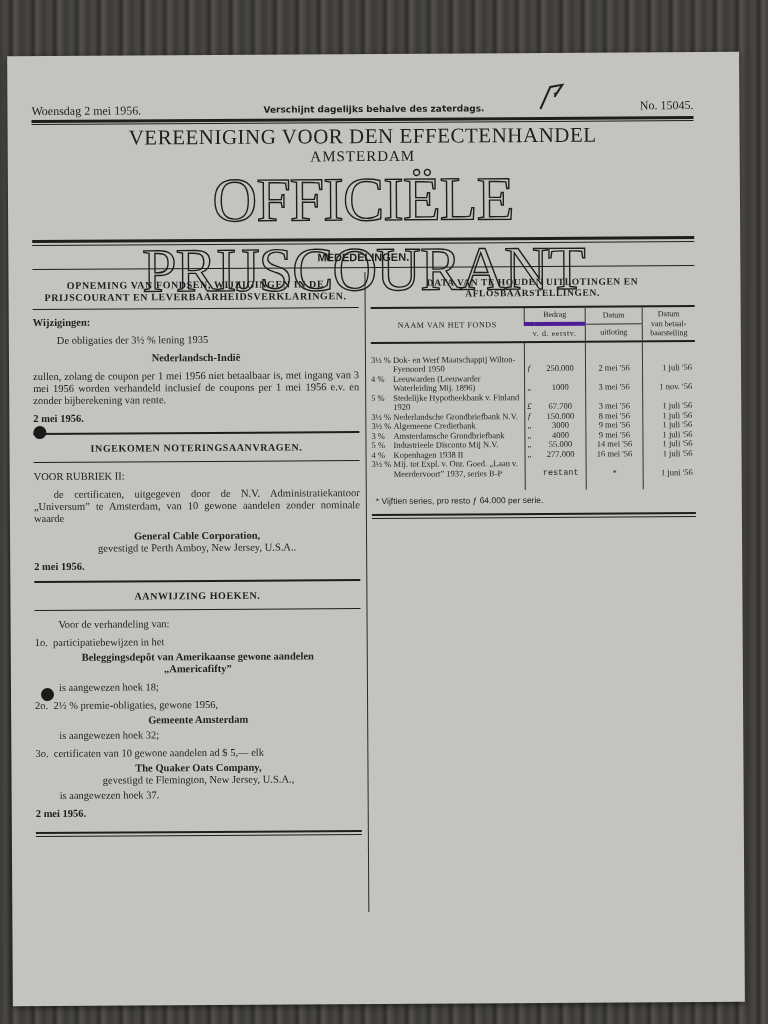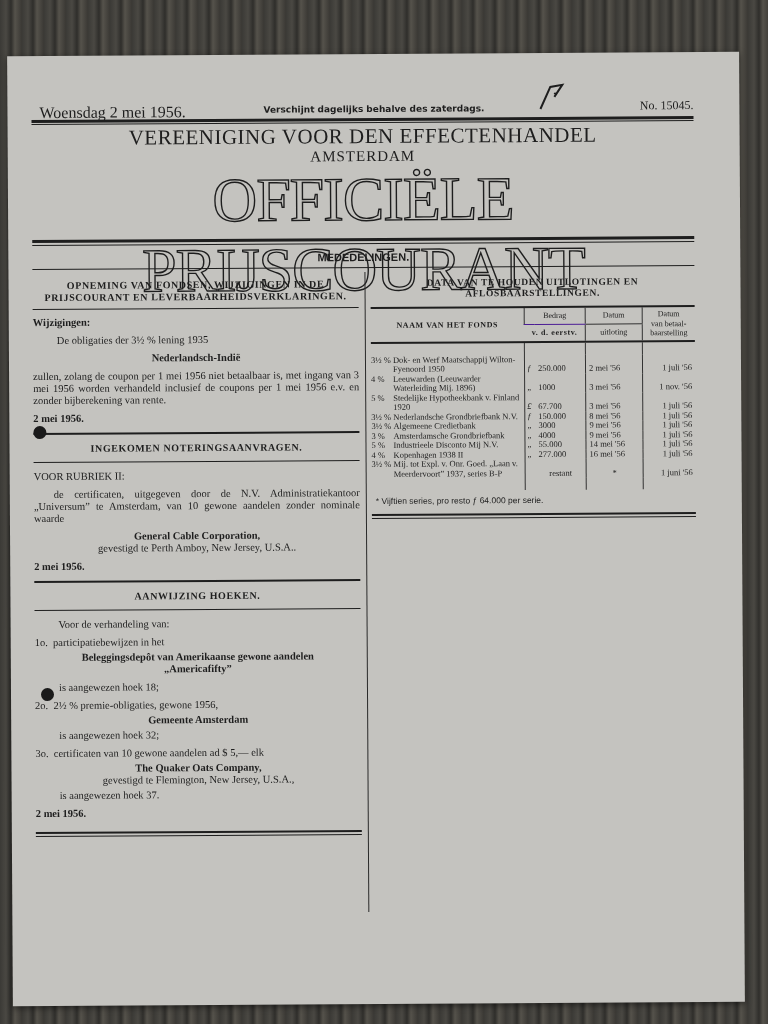--- a/index.html
+++ b/index.html
@@ -10,21 +10,21 @@
     color: #1e1e1e;
   }
   .paper {
     position: absolute; left: 10px; top: 54px; width: 732px; height: 950px;
     background: #c4c3bf;
     box-shadow: 0 2px 6px rgba(0,0,0,0.5);
     transform: rotate(-0.35deg);
   }
   .abs { position: absolute; }
   .topbar { left: 24px; top: 44px; width: 662px; height: 22px; }
-  .date-top { left: 8px; top: 4px; font-size: 16px; }
+  .date-top { left: 0; top: 4px; font-size: 12px; }
   .appears { left: 232px; top: 6px; font-size: 9px; font-weight: bold; font-family: "DejaVu Sans", sans-serif; }
   .issue-no { right: 0; top: 2px; font-size: 12px; }
   .sig { left: 505px; top: -16px; width: 30px; height: 30px; }
   .rule-thick { height: 3px; background: #1e1e1e; }
   .rule-thin { height: 1px; background: #1e1e1e; }
   .assoc { left: 24px; top: 70px; width: 662px; text-align: center; font-size: 21px; letter-spacing: 0.5px; }
   .city { left: 24px; top: 94px; width: 662px; text-align: center; font-size: 15px; letter-spacing: 1px; }
   .masthead {
     left: 24px; top: 110px; width: 662px; text-align: center;
     font-size: 62px; line-height: 70px; letter-spacing: -1px;
@@ -36,27 +36,27 @@
   .col-right { left: 362px; top: 220px; width: 324px; font-size: 9px; line-height: 10px; }
   .h-caps { text-align: center; font-weight: bold; font-size: 10px; letter-spacing: 0.6px; line-height: 12px; }
   .b { font-weight: bold; }
   .c { text-align: center; }
   .j { text-align: justify; }
   p { margin: 0; }
   .ind1 { padding-left: 24px; }
   .blk { margin-top: 6px; }
   .tbl { width: 100%; border-collapse: collapse; font-size: 8.5px; line-height: 9.5px; }
   .tbl th { font-weight: normal; font-size: 8px; border-left: 1px solid #333; padding: 2px 2px; }
-  .tbl th:first-child { border-left: none; letter-spacing: 0.6px; font-weight: bold; }
+  .tbl th:first-child { border-left: none; letter-spacing: 0.6px; }
   .tbl td { border-left: 1px solid #333; padding: 0 3px; vertical-align: bottom; white-space: nowrap; }
   .tbl td.pct { border-left: none; width: 22px; vertical-align: top; padding: 0; }
   .tbl td.nm { border-left: none; white-space: normal; vertical-align: top; padding: 0 2px 0 0; }
   .tbl td.cur { border-left: 1px solid #333; width: 6px; padding: 0 2px; font-style: italic; }
-  .tbl td.amt { border-left: none; text-align: left; width: 44px; }
-  .tbl td.dt { text-align: left; width: 50px; }
+  .tbl td.amt { border-left: none; text-align: center; width: 44px; }
+  .tbl td.dt { text-align: center; width: 50px; }
   .tbl td.pay { text-align: right; width: 46px; }
   .hole { width: 13px; height: 13px; border-radius: 50%; background: #1a1a1a; }
 </style>
 </head>
 <body>
 
 <div class="paper">
 
   <div class="abs topbar">
     <span class="abs date-top">Woensdag 2 mei 1956.</span>
@@ -141,21 +141,21 @@
     <div class="h-caps" style="padding-top:4px; font-size:9.5px; line-height:11px;">
       <div>DATA VAN TE HOUDEN UITLOTINGEN EN</div>
       <div>AFLOSBAARSTELLINGEN.</div>
     </div>
     <div class="rule-thick" style="margin-top:7px; height:2px;"></div>
 
     <table class="tbl">
       <thead>
         <tr>
           <th rowspan="2" colspan="2">NAAM VAN HET FONDS</th>
-          <th colspan="2" style="border-bottom:1px solid #4c1d95;margin-top:12px;">Bedrag</th>
+          <th colspan="2" style="border-bottom:4px solid #4c1d95;margin-top:12px;">Bedrag</th>
           <th style="border-bottom:1px solid #333;">Datum</th>
           <th rowspan="2">
             <div>Datum</div>
             <div>van betaal-</div>
             <div>baarstelling</div>
           </th>
         </tr>
         <tr>
           <th colspan="2">v. d. eerstv.</th>
           <th>uitloting</th>
@@ -235,21 +235,21 @@
           <td class="nm">Kopenhagen 1938 II</td>
           <td class="cur">„</td>
           <td class="amt">277.000</td>
           <td class="dt">16 mei '56</td>
           <td class="pay">1 juli '56</td>
         </tr>
         <tr>
           <td class="pct">3½ %</td>
           <td class="nm">Mij. tot Expl. v. Onr. Goed. „Laan v. Meerdervoort” 1937, series B-P</td>
           <td class="cur"></td>
-          <td class="amt" style="text-align:center;">restant</td>
+          <td class="amt" style="text-align:center;font-family:Liberation Mono, monospace;">restant</td>
           <td class="dt" style="text-align:center;">*</td>
           <td class="pay">1 juni '56</td>
         </tr>
         <tr>
             <td colspan="2" style="border:none; height:12px;"></td>
             <td class="cur"></td>
             <td class="amt"></td>
             <td class="dt"></td>
             <td class="pay"></td>
           </tr>

